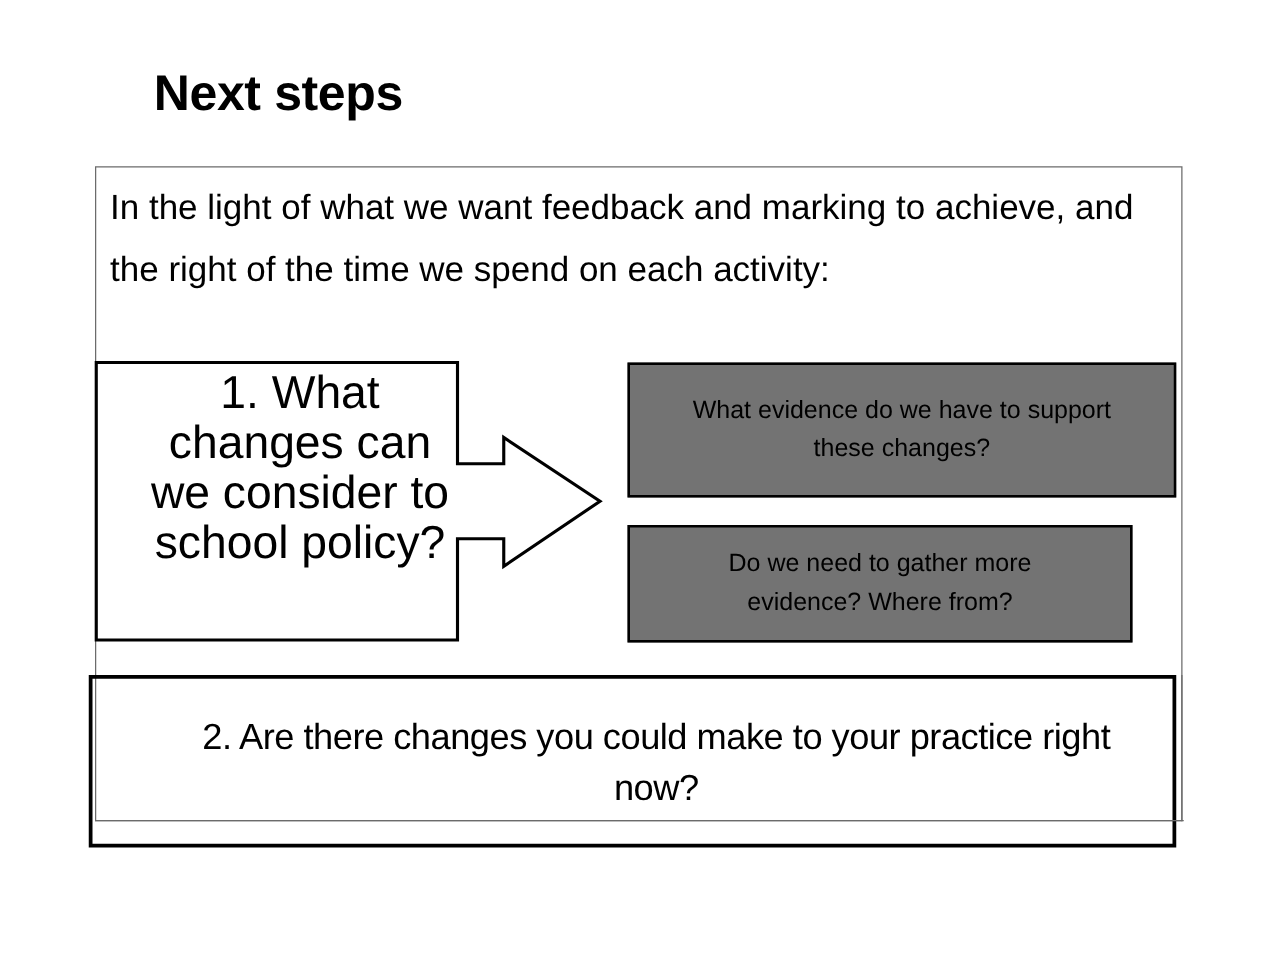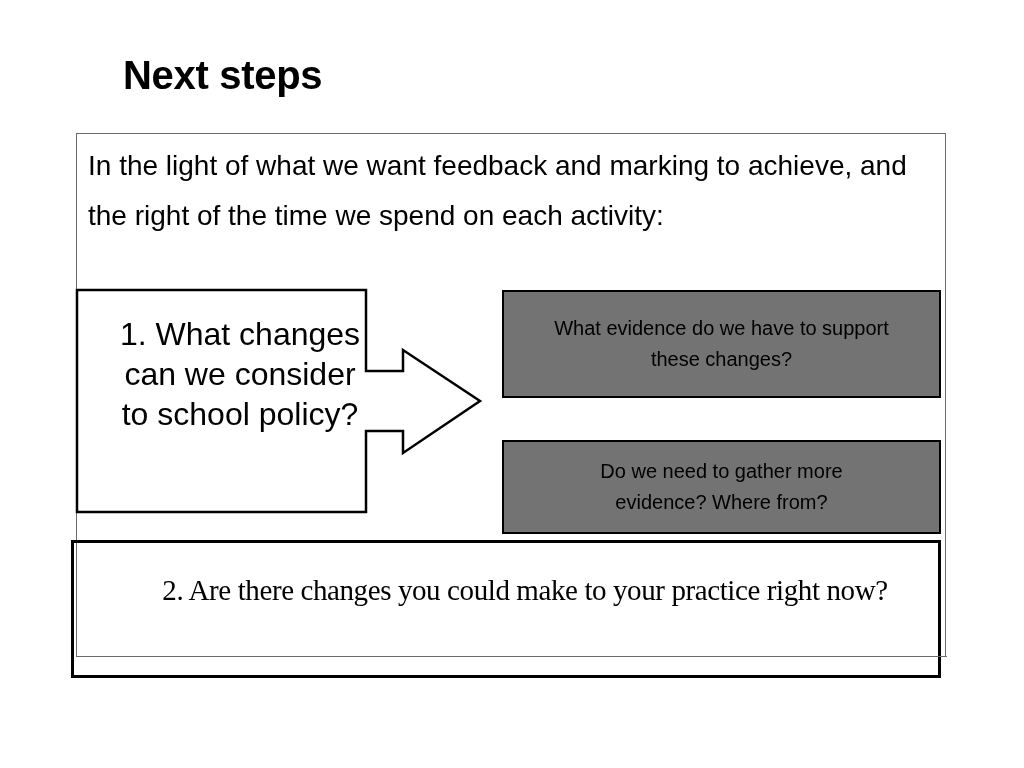--- a/index.html
+++ b/index.html
@@ -16,36 +16,36 @@
       border: 1px solid #6b6b6b; box-sizing: border-box;
     }
     .intro {
       position: absolute; left: 88px; top: 141px; width: 840px;
       font-size: 28px; line-height: 49.5px;
     }
     .callout-svg { position: absolute; left: 0; top: 0; width: 1024px; height: 768px; pointer-events: none; }
     .callout-text {
       position: absolute; left: 78px; top: 291px; width: 288px; height: 164px;
       display: flex; align-items: center; justify-content: center; text-align: center;
-      font-size: 32px; line-height: 40px; padding-top: 2px; box-sizing: border-box; padding-left: 36px;
+      font-size: 37px; line-height: 40px; padding-top: 2px; box-sizing: border-box; padding-left: 36px;
     }
     .qbox {
       position: absolute; border: 2px solid #000; box-sizing: border-box; background: #737373;
       display: flex; align-items: center; justify-content: center; text-align: center;
       font-size: 20px; line-height: 31px;
     }
     .q1 { left: 502px; top: 290px; width: 439px; height: 108px; }
-    .q2 { left: 502px; top: 420px; width: 439px; height: 94px; margin-top: 20px; }
+    .q2 { left: 502px; top: 420px; width: 404px; height: 94px; }
     .bottom-box {
       position: absolute; left: 71px; top: 540px; width: 870px; height: 138px;
       border: 3px solid #000; box-sizing: border-box;
     }
     .bottom-text {
       position: absolute; left: 160px; top: 570px; width: 730px; text-align: center;
-      font-size: 29px; line-height: 41px; letter-spacing: -0.4px; font-family: Liberation Serif, serif;
+      font-size: 29px; line-height: 41px; letter-spacing: -0.4px;
     }
     .overlay-line { position: absolute; background: #6b6b6b; }
   </style>
 </head>
 <body>
 
 <div class="title">Next steps</div>
 
 <div class="outer-box"></div>
 

